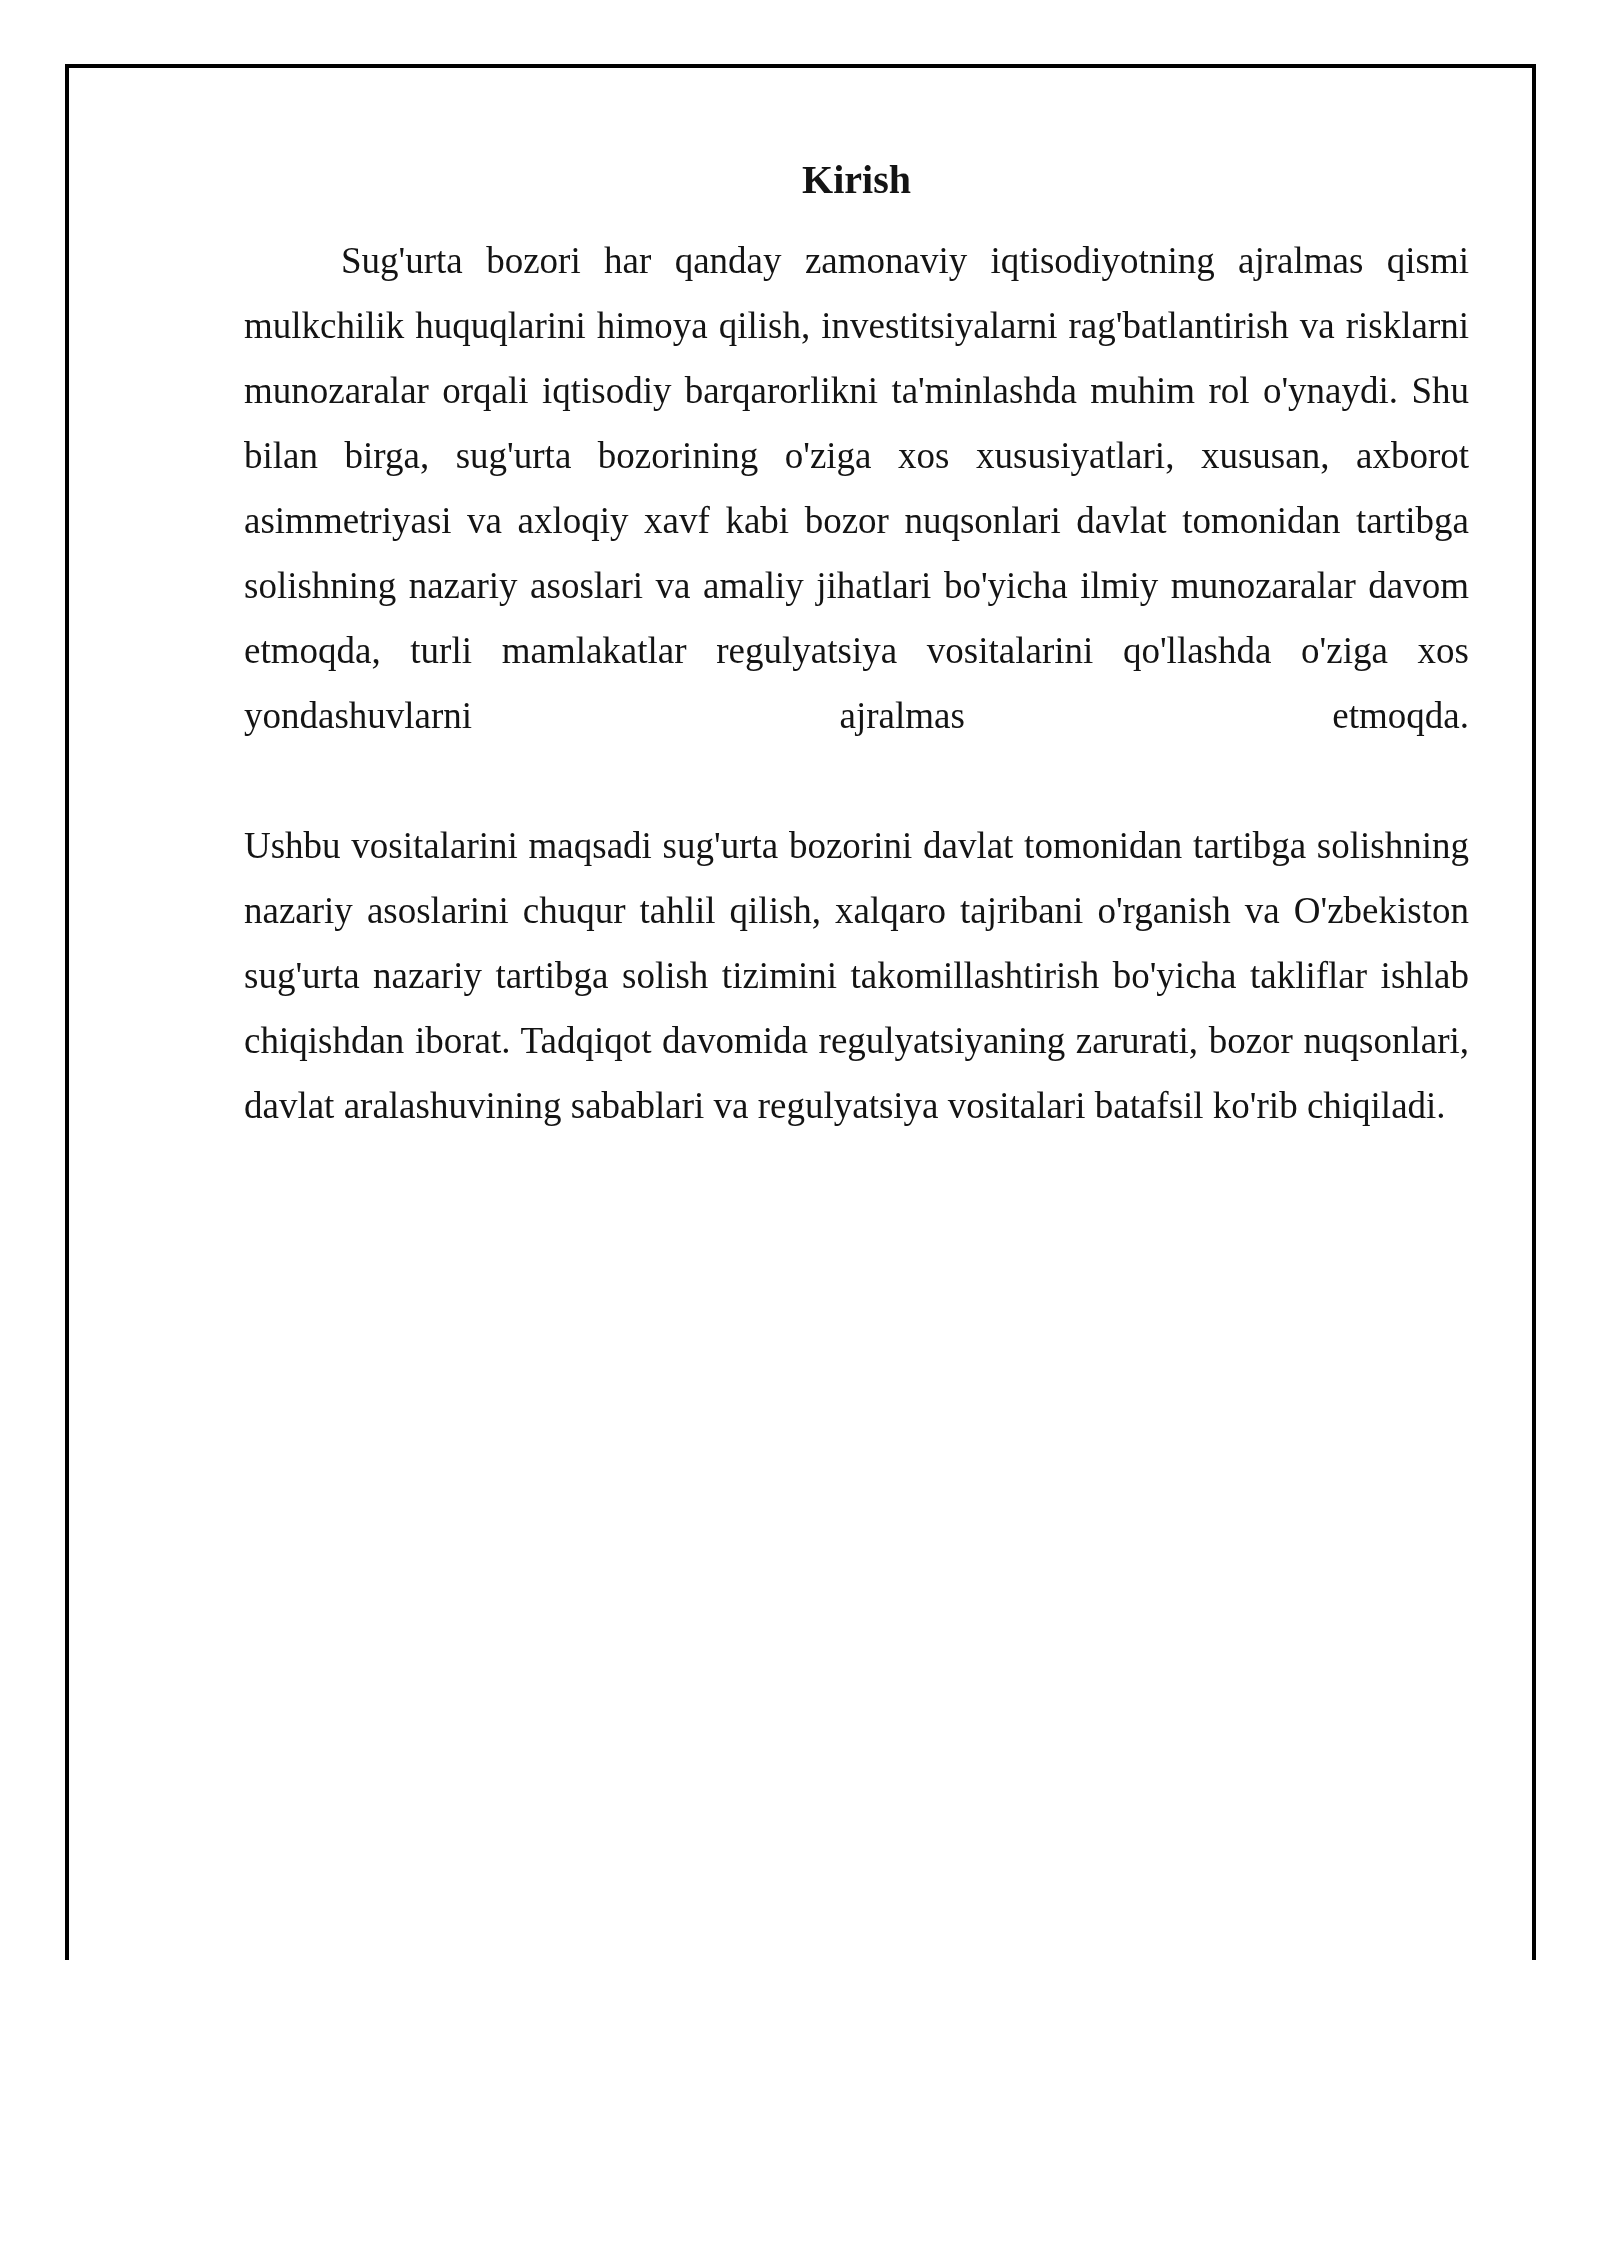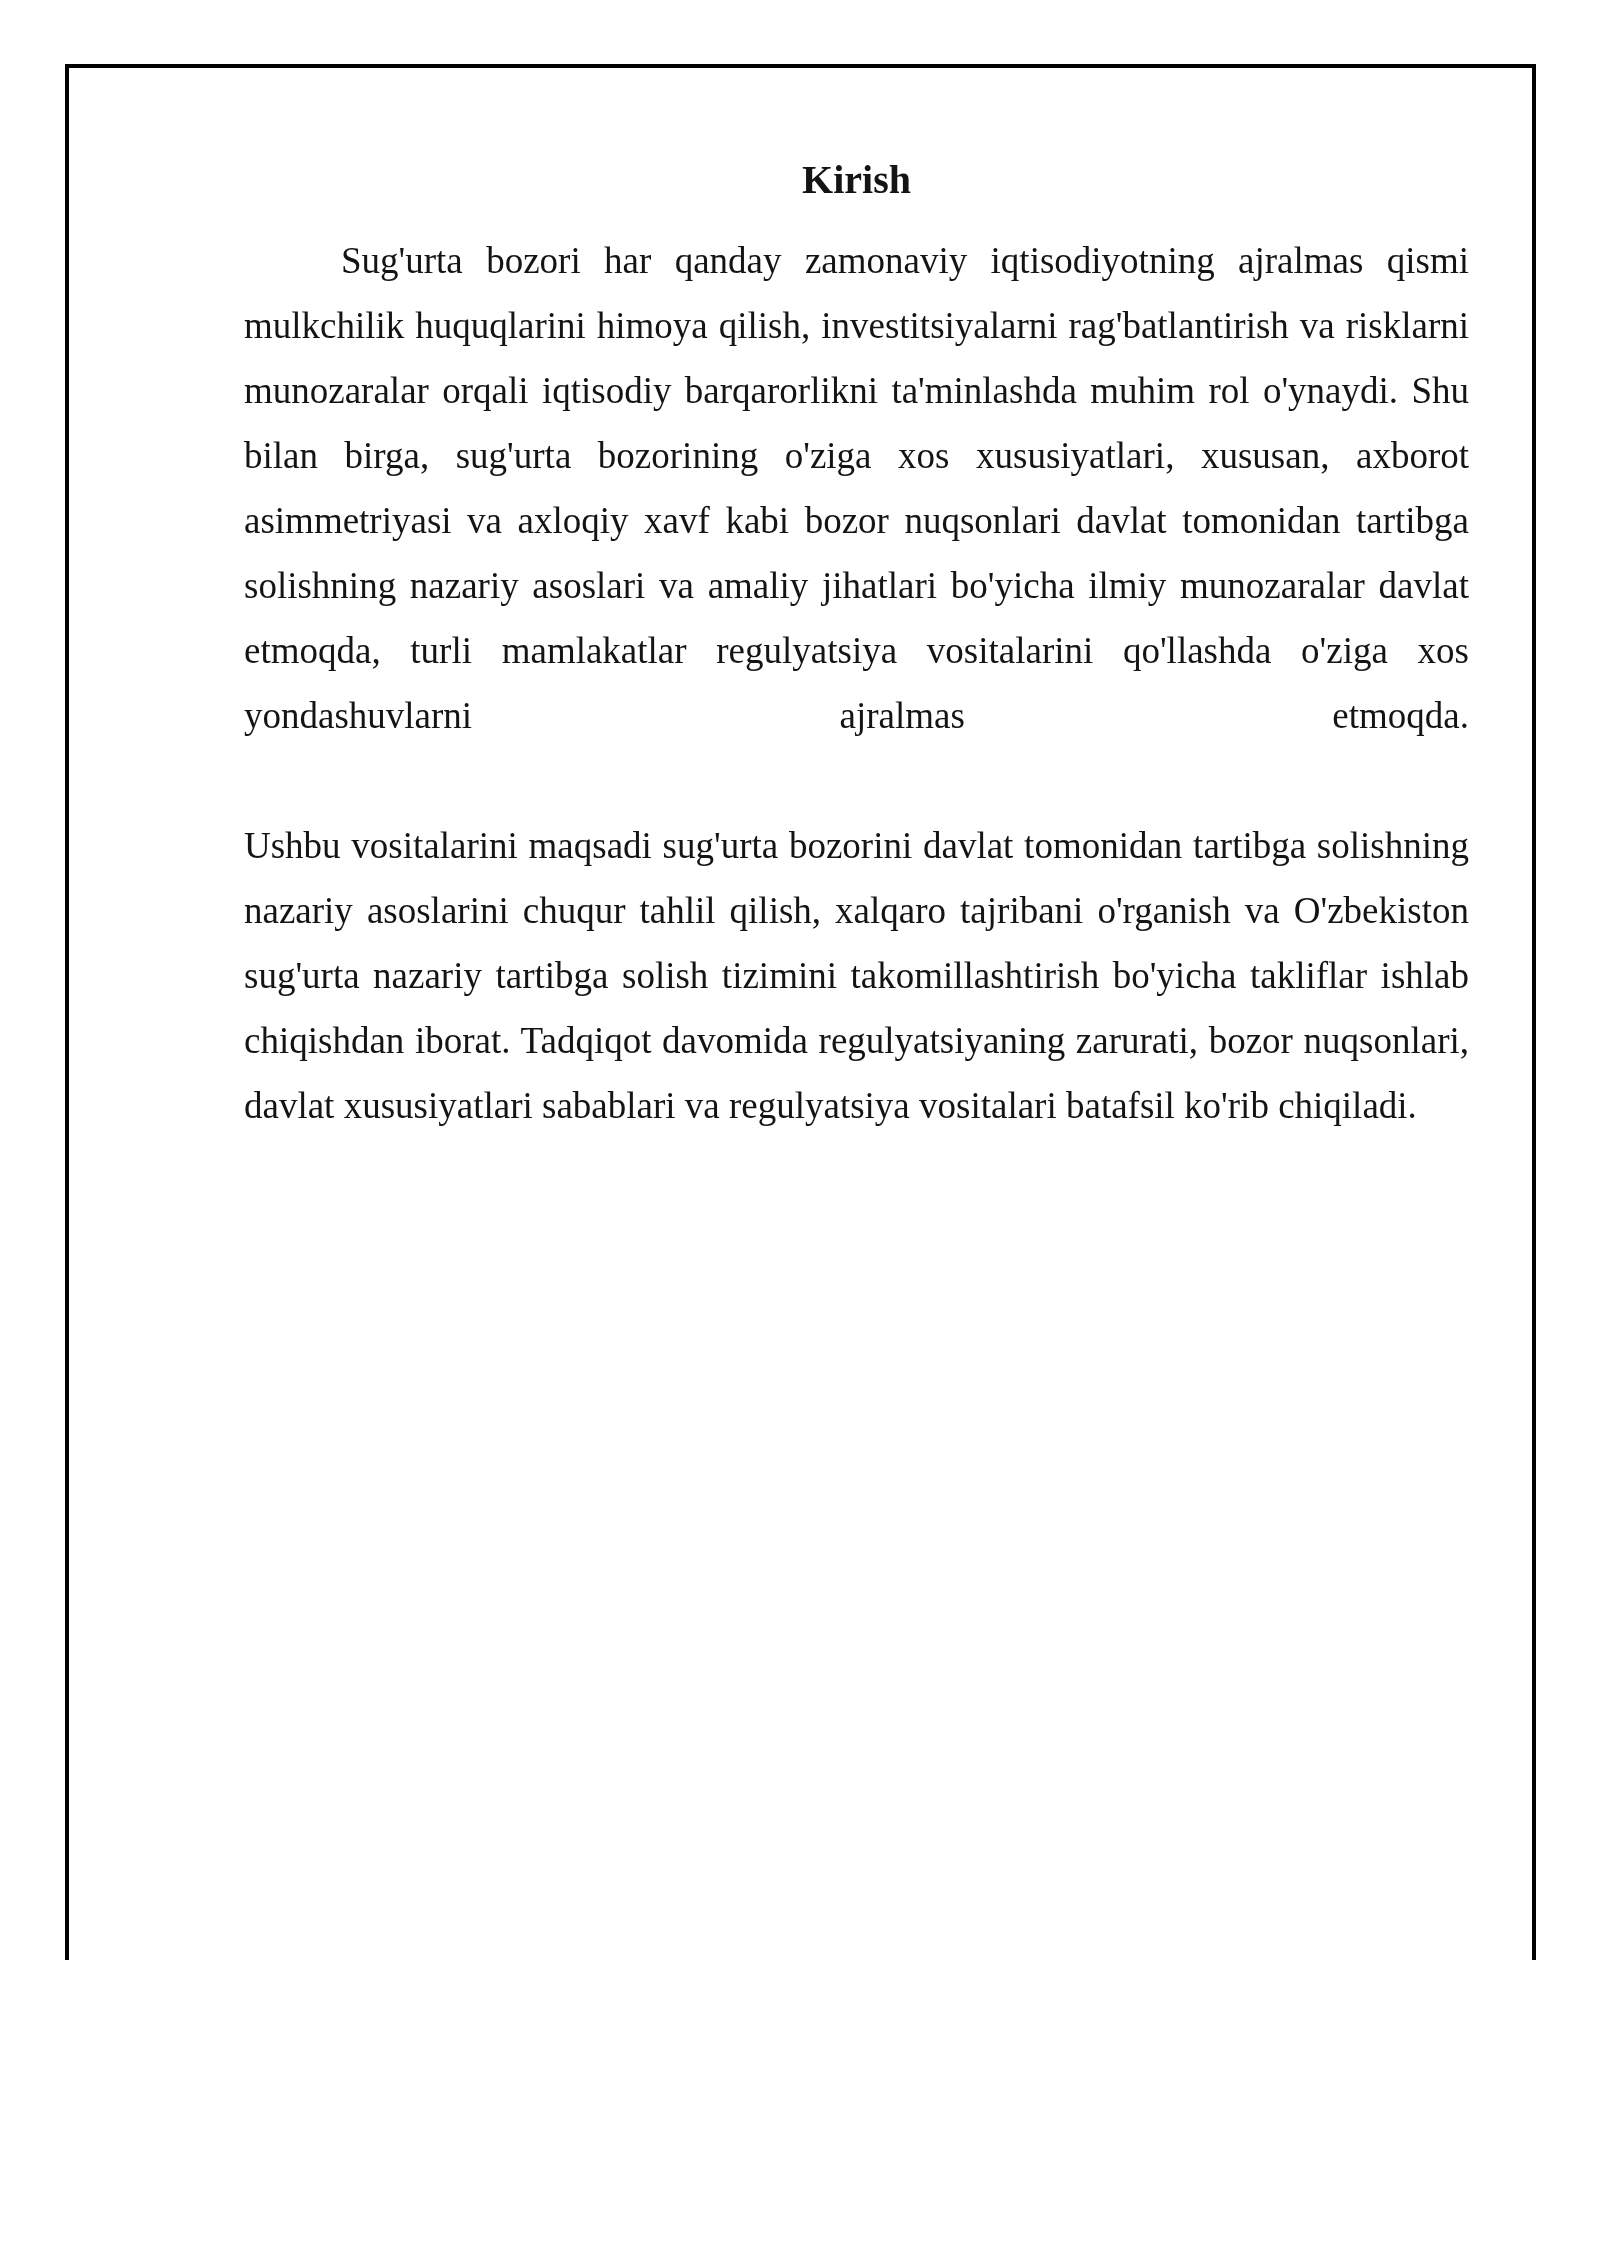--- a/index.html
+++ b/index.html
@@ -66,26 +66,26 @@
   <div class="page-border"></div>
   <div class="content">
     <div class="title">Kirish</div>
     <div id="paragraphs">
         <div class="para">
           <div class="line indent">Sug'urta bozori har qanday zamonaviy iqtisodiyotning ajralmas qismi bo'lib,</div>
           <div class="line">mulkchilik huquqlarini himoya qilish, investitsiyalarni rag'batlantirish va risklarni</div>
           <div class="line">munozaralar orqali iqtisodiy barqarorlikni ta'minlashda muhim rol o'ynaydi. Shu</div>
           <div class="line">bilan birga, sug'urta bozorining o'ziga xos xususiyatlari, xususan, axborot</div>
           <div class="line">asimmetriyasi va axloqiy xavf kabi bozor nuqsonlari davlat tomonidan tartibga</div>
-          <div class="line">solishning nazariy asoslari va amaliy jihatlari bo'yicha ilmiy munozaralar davlat</div>
+          <div class="line">solishning nazariy asoslari va amaliy jihatlari bo'yicha ilmiy munozaralar davom</div>
           <div class="line">etmoqda, turli mamlakatlar regulyatsiya vositalarini qo'llashda o'ziga xos</div>
           <div class="line">yondashuvlarni ajralmas etmoqda.</div>
         </div>
         <div class="para">
           <div class="line">Ushbu vositalarini maqsadi sug'urta bozorini davlat tomonidan tartibga solishning</div>
           <div class="line">nazariy asoslarini chuqur tahlil qilish, xalqaro tajribani o'rganish va O'zbekiston</div>
           <div class="line">sug'urta nazariy tartibga solish tizimini takomillashtirish bo'yicha takliflar ishlab</div>
           <div class="line">chiqishdan iborat. Tadqiqot davomida regulyatsiyaning zarurati, bozor nuqsonlari,</div>
-          <div class="line natural">davlat xususiyatlari sabablari va regulyatsiya vositalari batafsil ko'rib chiqiladi.</div>
+          <div class="line natural">davlat aralashuvining sabablari va regulyatsiya vositalari batafsil ko'rib chiqiladi.</div>
         </div>
       </div>
   </div>
 </div>
 
 </body></html>

